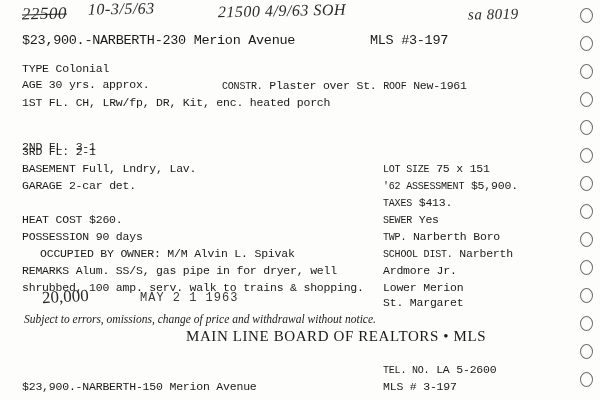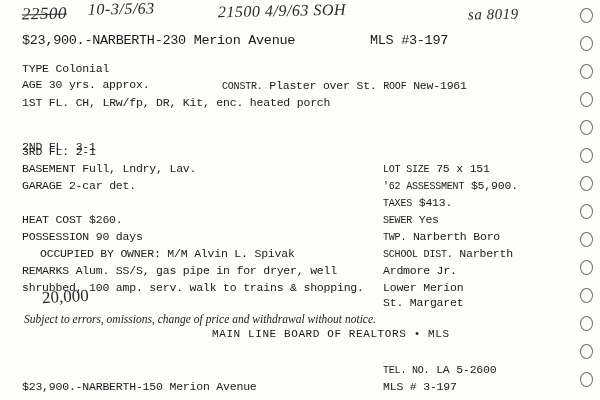--- a/index.html
+++ b/index.html
@@ -71,24 +71,23 @@
     font-size: 10px;
   }
   .italic-note {
     font-family: "Liberation Serif", serif;
     font-style: italic;
     font-size: 11.5px;
     letter-spacing: 0px;
     text-align: right;
   }
   .center-note {
-    font-family: Liberation Mono, monospace;
-    font-size: 11px;
+    font-family: Liberation Serif, serif;
+    font-size: 15px;
     letter-spacing: 0.6px;
-    margin-left: 26px;
   }
   .stamp {
     position: absolute;
     font-family: "Liberation Mono", monospace;
     font-size: 12px;
     letter-spacing: 1px;
     color: #3a3a3a;
   }
   .hand-amt {
     position: absolute;
@@ -213,20 +212,21 @@
   </div>
   <div class="row t" style="left:383px; top:247px;">
     <span class="label-sc">SCHOOL DIST.</span>
     <span>Narberth</span>
   </div>
   <div class="row t" style="left:383px; top:264px;">Ardmore Jr.</div>
   <div class="row t" style="left:383px; top:281px;">Lower Merion</div>
   <div class="row t" style="left:383px; top:296px;">St. Margaret</div>
 
   <div class="hand-amt" style="left:42px; top:287px;">20,000</div>
+  <div class="stamp" style="left:140px; top:291px;">MAY 2 1 1963</div>
 
   <div class="row italic-note" style="left:24px; top:313px;">Subject to errors, omissions, change of price and withdrawal without notice.</div>
   <div class="row center-note" style="left:186px; top:328px;">MAIN LINE BOARD OF REALTORS • MLS</div>
 
   <div class="row t" style="left:383px; top:363px;">
     <span class="label-sc">TEL. NO.</span>
     <span>LA 5-2600</span>
   </div>
   <div class="row t" style="left:22px; top:380px;">
     <span>$23,900.</span><span>-NARBERTH-150 Merion Avenue</span>

